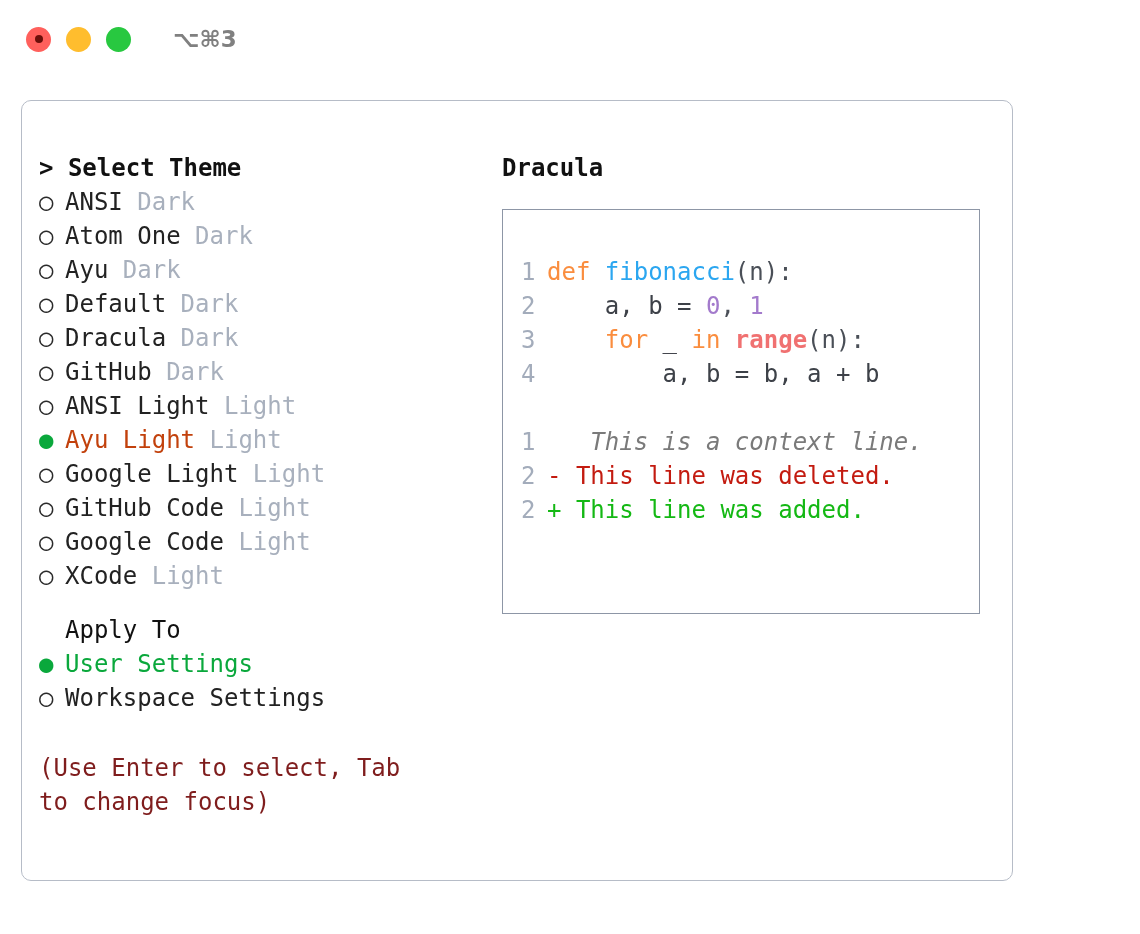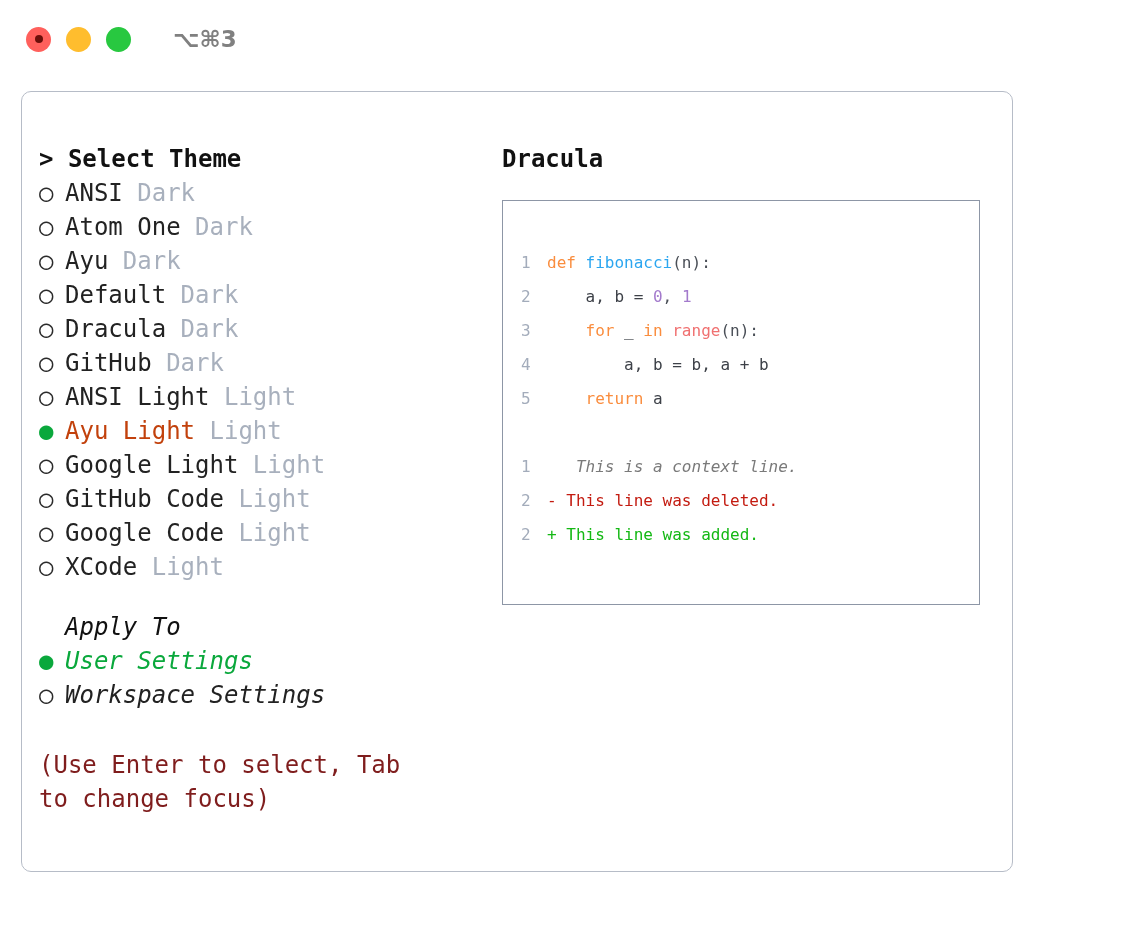--- a/index.html
+++ b/index.html
@@ -64,21 +64,21 @@
     font-weight: bold;
     color: #808080;
     letter-spacing: 0px;
     font-family: "DejaVu Sans", "Liberation Sans", sans-serif;
   }
 
   
   #main-panel {
     position: absolute;
     left: 21px;
-    top: 91px;
+    top: 100px;
     width: 992px;
     height: 781px;
     border: 1.6px solid #b6bcc7;
     border-radius: 10px;
     box-sizing: border-box;
     background: #ffffff;
   }
 
   #panel-inner {
     position: absolute;
@@ -114,22 +114,21 @@
   }
   .bullet.off { color: #2a2a2a; }
   .bullet.on  { color: #0aa83c; }
   .theme-name.selected { color: #c2410c; }
   .theme-kind {
     color: #a8b0bd;
     text-align: right;
   }
 
   #apply-block {
-    margin-top: 26px;
-    font-style: italic;
+    margin-top: 20px;
   }
   #apply-header {
     font-size: 24px;
     line-height: 34px;
     color: #111111;
     white-space: pre;
     padding-left: 26px;
   }
   .apply-row {
     font-size: 24px;
@@ -163,33 +162,33 @@
   }
   #preview-box {
     width: 478px;
     height: 405px;
     border: 1.6px solid #8d96a6;
     box-sizing: border-box;
     background: #ffffff;
     padding: 45px 0 0 18px;
   }
   .code-line {
-    font-size: 16px;
+    font-size: 24px;
     line-height: 34px;
     white-space: pre;
     color: #3d4148;
   }
   .ln {
     color: #a3acbb;
     display: inline-block;
     width: 26px;
   }
   .kw   { color: #fa8d3e; }
   .fn   { color: #2ba6f0; }
-  .bi   { color: #f07171; }
+  .bi   { color: #f07171; font-weight: bold; }
   .num  { color: #a37acc; }
   .punc { color: #4a4f57; }
   .var  { color: #3d4148; }
   .gap-line { height: 34px; }
   .diff-ctx { color: #7a7a7a; font-style: italic; }
   .diff-del { color: #c31b10; }
   .diff-add { color: #14b814; }
 </style>
 </head>
 <body>
@@ -240,21 +239,20 @@
 
       <div id="preview-column">
         <div id="preview-title">Dracula</div>
 
         <div id="preview-box">
           <div id="code-block">
               <div class="code-line"><span class="ln">1</span><span class="kw">def </span><span class="fn">fibonacci</span><span class="punc">(n):</span></div>
               <div class="code-line"><span class="ln">2</span><span class="var">    a, b = </span><span class="num">0</span><span class="punc">, </span><span class="num">1</span></div>
               <div class="code-line"><span class="ln">3</span><span class="kw">    for </span><span class="var">_ </span><span class="kw">in </span><span class="bi">range</span><span class="punc">(n):</span></div>
               <div class="code-line"><span class="ln">4</span><span class="var">        a, b = b, a + b</span></div>
-              <div class="code-line"><span class="ln">5</span><span class="kw">    return </span><span class="var">a</span></div>
             </div>
           <div class="gap-line"></div>
           <div id="diff-block">
               <div class="code-line"><span class="ln">1</span><span class="diff-ctx"> </span><span class="diff-ctx">  This is a context line.</span></div>
               <div class="code-line"><span class="ln">2</span><span class="diff-del">-</span><span class="diff-del"> This line was deleted.</span></div>
               <div class="code-line"><span class="ln">2</span><span class="diff-add">+</span><span class="diff-add"> This line was added.</span></div>
             </div>
         </div>
       </div>
 

